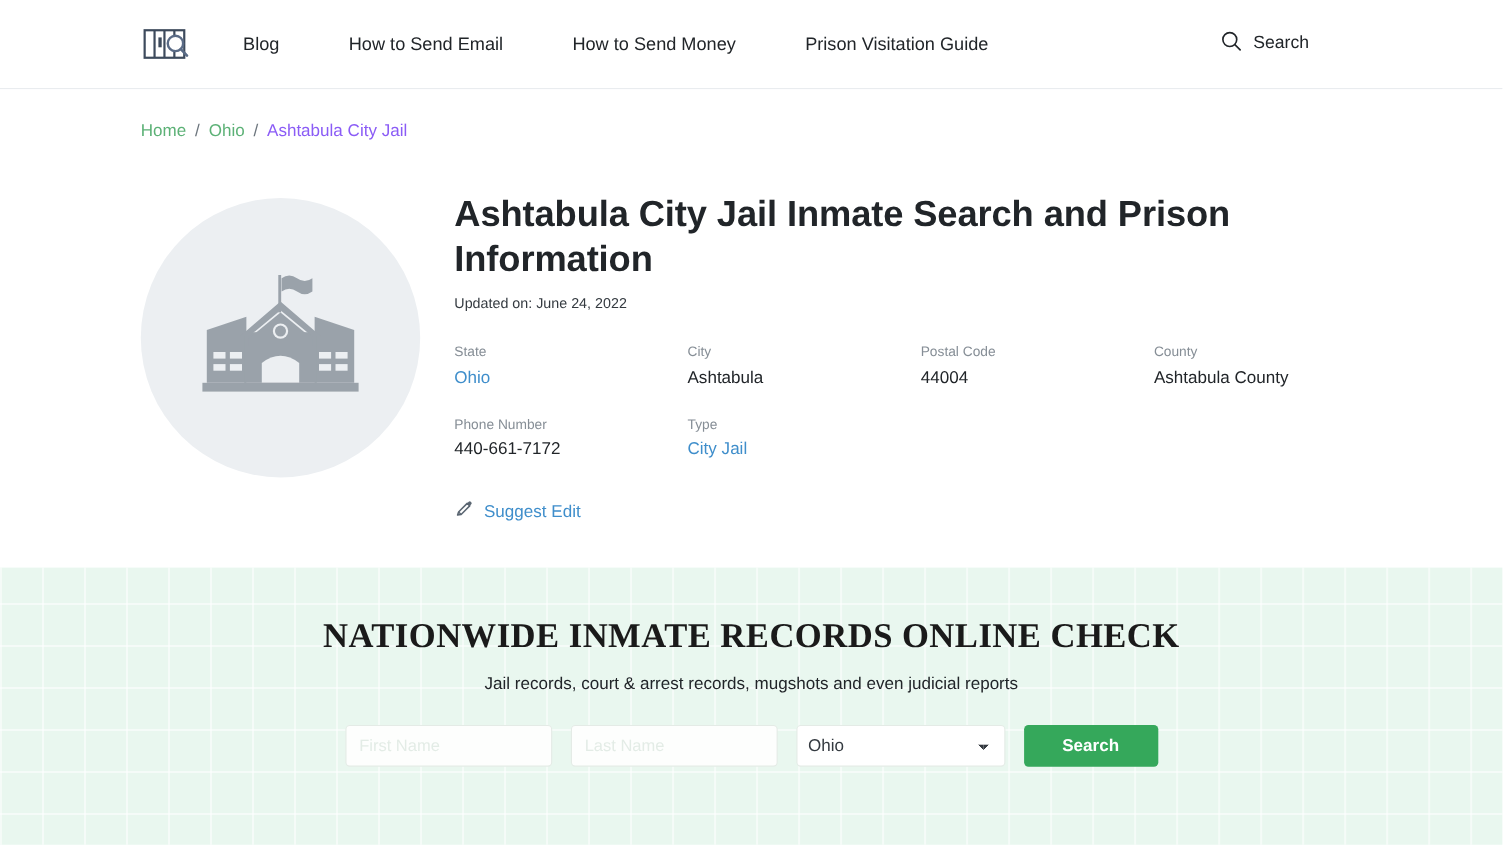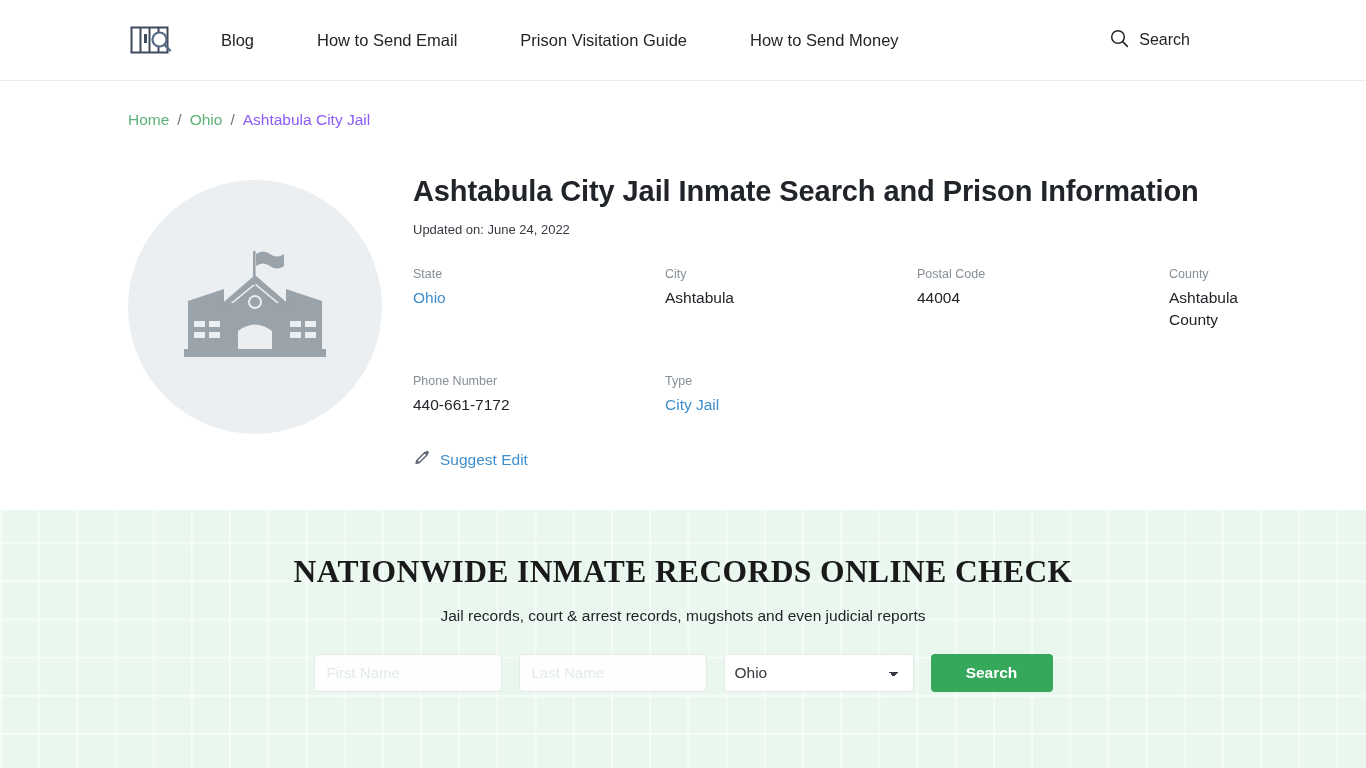--- a/index.html
+++ b/index.html
@@ -106,39 +106,38 @@
     align-items: center;
     justify-content: center;
     margin-top: 13px;
   }
   .facility-body {
     flex: 1 1 auto;
     padding-left: 31px;
     padding-top: 6px;
   }
   .facility-title {
-    font-size: 29px;
+    font-size: 33px;
     font-weight: bold;
     color: #212529;
     margin: 0 0 12px 0;
     line-height: 1.25;
     letter-spacing: -0.1px;
   }
   .facility-updated {
     font-size: 13px;
     color: #343a40;
     margin: 0 0 26px 0;
     line-height: 1.4;
   }
 
   .info-grid {
     display: grid;
     grid-template-columns: 212px 212px 212px 1fr;
     row-gap: 21px;
-    gap: 40px;
   }
   .info-cell {
     padding-right: 12px;
   }
   .info-label {
     font-size: 12.5px;
     color: #868e96;
     line-height: 1.5;
     margin-bottom: 3px;
   }
@@ -268,22 +267,22 @@
         <rect x="16" y="14" width="3" height="9" fill="#3d4a5c"></rect>
         <circle cx="31.5" cy="19.5" r="7" fill="#ffffff" stroke="#5a6b86" stroke-width="2.2"></circle>
         <line x1="36.4" y1="24.6" x2="42" y2="30.5" stroke="#5a6b86" stroke-width="2.4" stroke-linecap="round"></line>
       </svg>
     </span>
   </a>
 
   <nav class="main-nav">
     <a class="nav-link" href="#">Blog</a>
     <a class="nav-link" href="#">How to Send Email</a>
+    <a class="nav-link" href="#">How to Send Money</a>
     <a class="nav-link" href="#">Prison Visitation Guide</a>
-    <a class="nav-link" href="#">How to Send Money</a>
   </nav>
 
   <a class="header-search" href="#">
     <span class="search-glyph">
       <svg width="19" height="19" viewBox="0 0 19 19" aria-hidden="true">
         <circle cx="8" cy="8" r="6.3" fill="none" stroke="#212529" stroke-width="1.5"></circle>
         <line x1="12.6" y1="12.6" x2="17.4" y2="17.4" stroke="#212529" stroke-width="1.5" stroke-linecap="round"></line>
       </svg>
     </span>
     <span class="label">Search</span>

